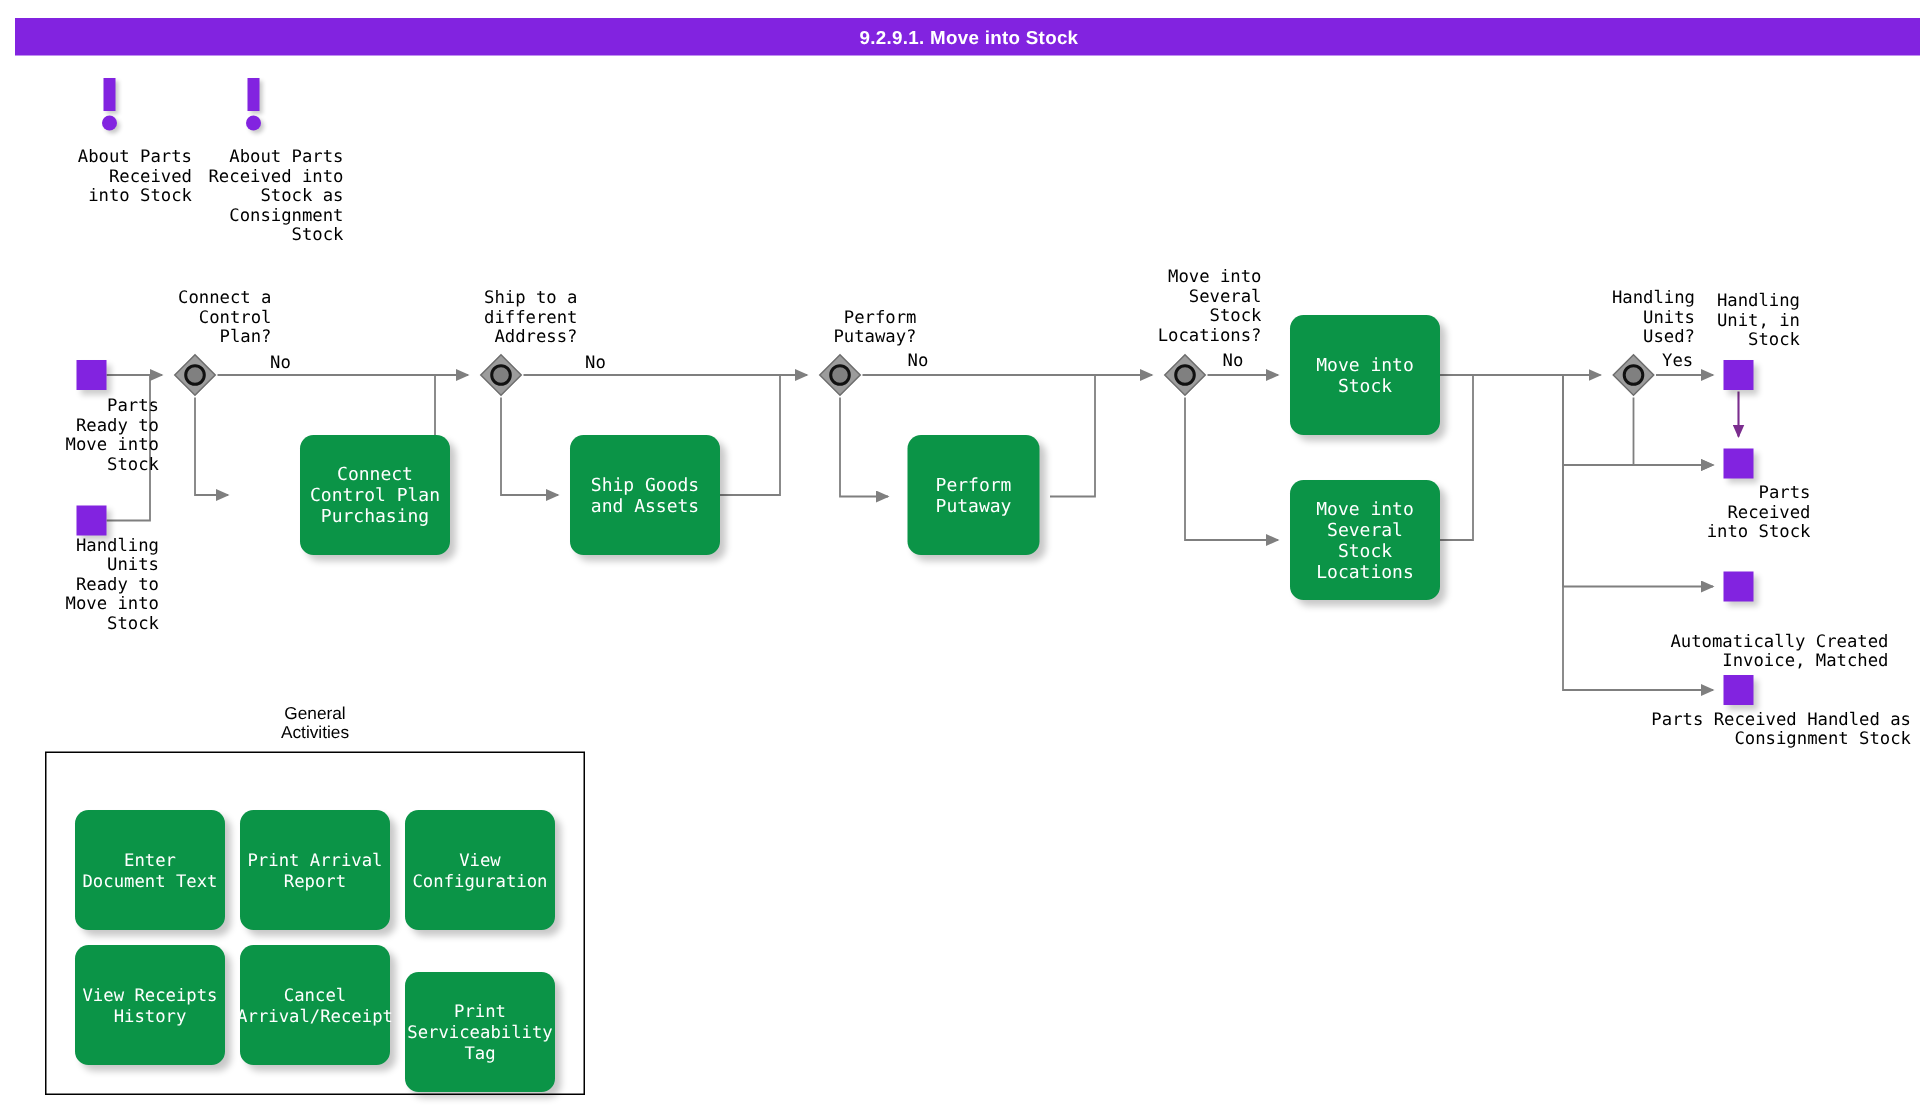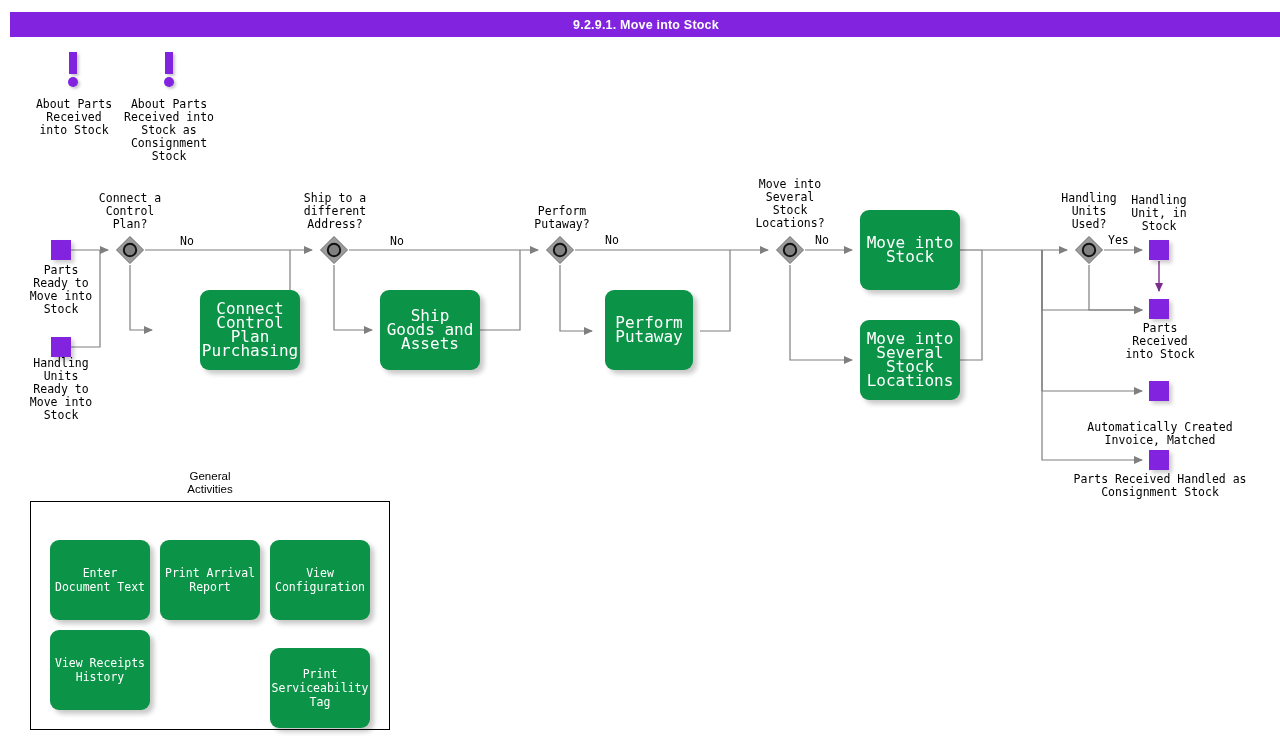--- a/index.html
+++ b/index.html
@@ -54,21 +54,21 @@
     position: absolute;
     background: #0b9447;
     border-radius: 9px;
     box-shadow: 4px 4px 5px rgba(0,0,0,0.22);
     color: #ffffff;
     display: flex;
     align-items: center;
     justify-content: center;
     text-align: center;
     font-family: "DejaVu Sans Mono", monospace;
-    font-size: 16px;
+    font-size: 12px;
     line-height: 14px;
     box-sizing: border-box;
     padding: 2px 6px;
   }
 
   
   .gateway {
     position: absolute;
     width: 30px;
     height: 30px;
@@ -109,21 +109,21 @@
     box-shadow: 2px 2px 3px rgba(0,0,0,0.22);
   }
 
   
   .lbl {
     position: absolute;
     font-family: "DejaVu Sans Mono", monospace;
     font-size: 11.5px;
     line-height: 13px;
     color: #000000;
-    text-align: center;
+    text-align: right;
     white-space: pre-line;
   }
 
   
   .edgelbl {
     position: absolute;
     font-family: "DejaVu Sans Mono", monospace;
     font-size: 11.5px;
     color: #000000;
     white-space: nowrap;
@@ -356,17 +356,19 @@
   <div class="group-box"></div>
 
   <div class="gen-task" style="left:50px;  top:540px;">Enter Document
 Text</div>
   <div class="gen-task" style="left:160px; top:540px;">Print Arrival
 Report</div>
   <div class="gen-task" style="left:270px; top:540px;">View
 Configuration</div>
   <div class="gen-task" style="left:50px;  top:630px;">View Receipts
 History</div>
+  <div class="gen-task" style="left:160px; top:630px;">Cancel
+Arrival/Receipt</div>
   <div class="gen-task" style="left:270px; top:648px;">Print
 Serviceability
 Tag</div>
 
 </div>
 
 </body></html>

